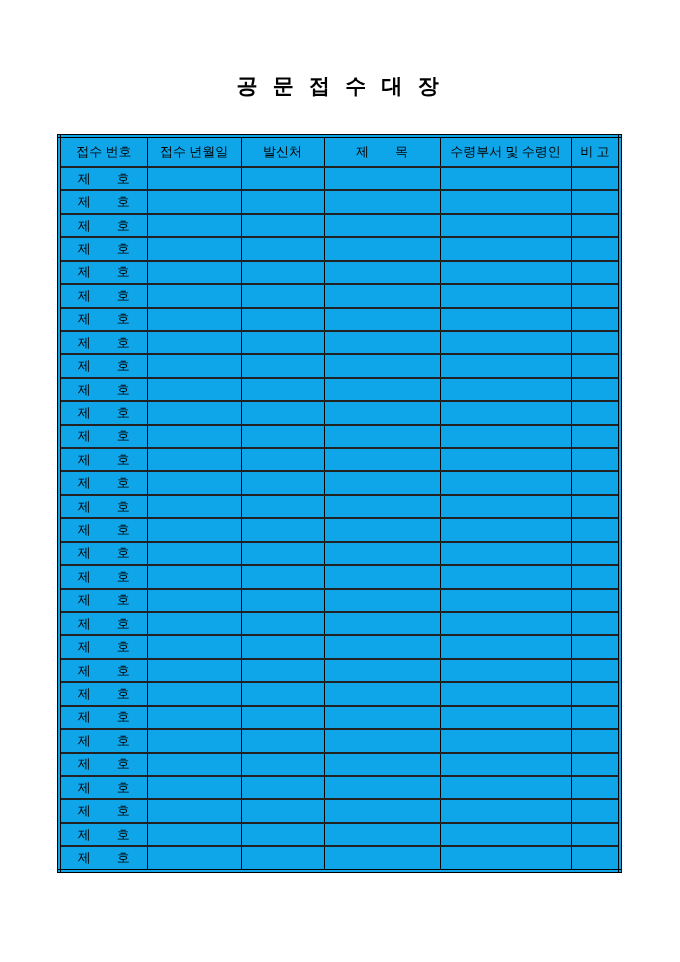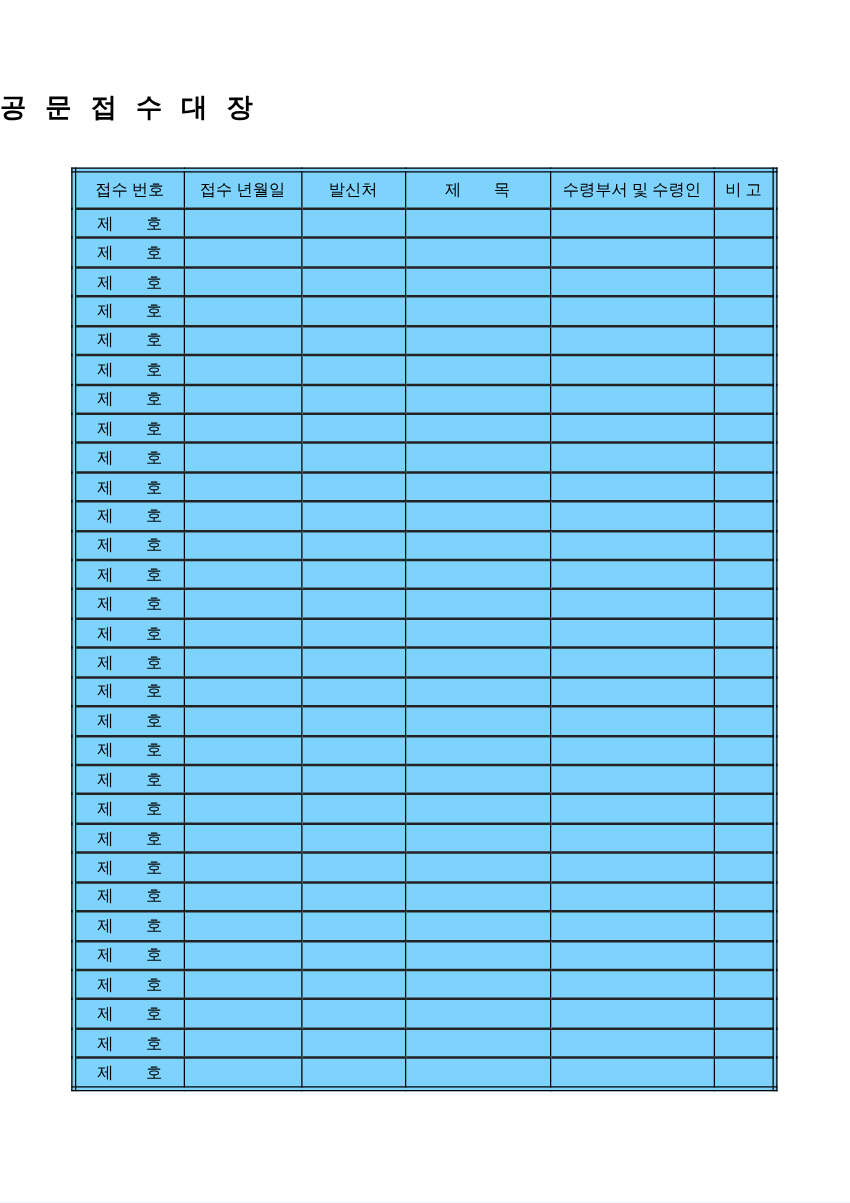--- a/index.html
+++ b/index.html
@@ -11,33 +11,34 @@
   }
   .page {
     position: relative;
     width: 680px; height: 962px;
     background: #ffffff;
     overflow: hidden;
   }
   .doc-title {
     position: absolute;
     top: 72px; left: 0; width: 100%;
+    text-align: center;
     font-size: 21px;
     font-weight: bold;
     letter-spacing: 5px;
     white-space: pre;
   }
   table.register {
     position: absolute;
     left: 57px; top: 134px;
     width: 565px; height: 739px;
     border-collapse: collapse;
     table-layout: fixed;
     border: 4px double #000;
-    background: #7dd3fc;
+    background: #0ea5e9;
   }
   .register th, .register td {
     border-left: 1px solid #000;
     border-right: 1px solid #000;
     border-top: 2px solid #222;
     border-bottom: 2px solid #222;
     font-size: 13px;
     font-weight: normal;
     text-align: center;
     vertical-align: middle;

